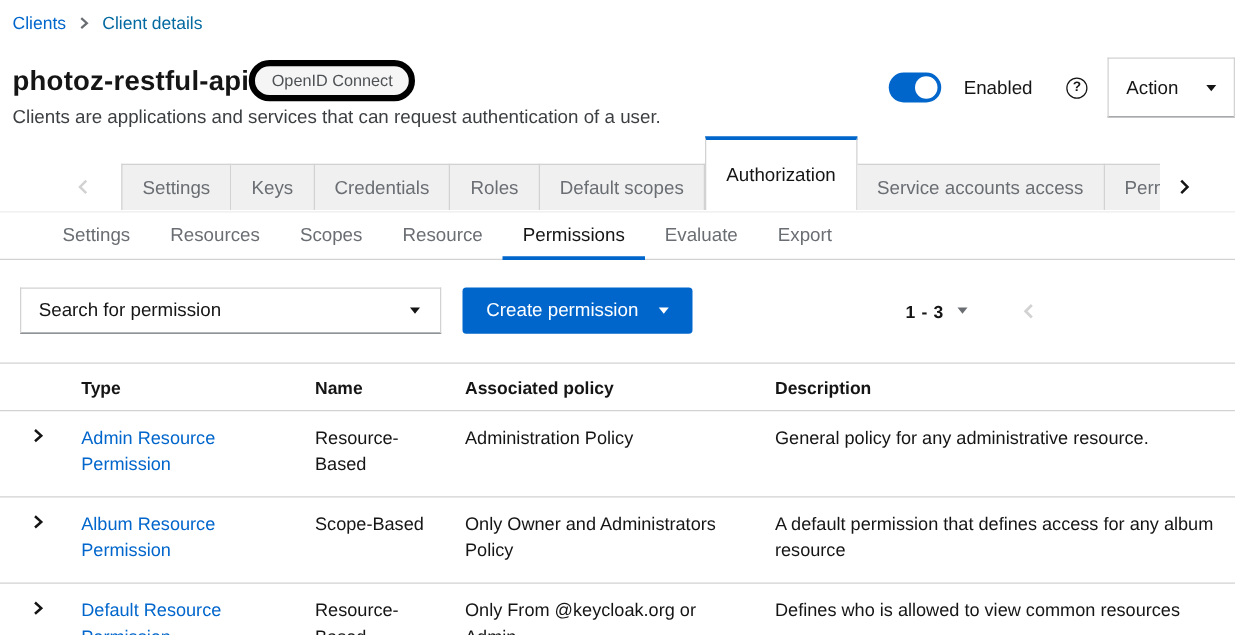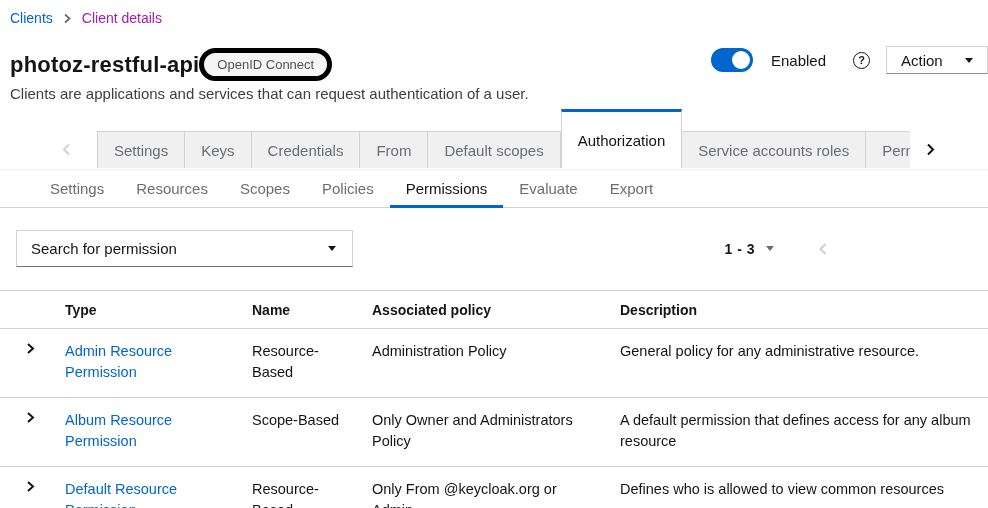--- a/index.html
+++ b/index.html
@@ -14,21 +14,21 @@
     overflow:hidden; background:#fff;
   }
 
   
   .breadcrumb {
     position:absolute; top:10px; left:10px;
     display:flex; align-items:center; gap:10px;
     font-size:14px;
   }
   .breadcrumb a { color:#0066cc; text-decoration:none; cursor:pointer; }
-  .crumb-current { color:#a21caf;text-align:right; }
+  .crumb-current { color:#0369a1;text-align:right; }
   .crumb-sep { color:#6a6e73; display:flex; align-items:center; }
 
   
   .title-row {
     position:absolute; top:48px; left:10px;
     display:flex; align-items:center; gap:0;
   }
   .page-title { font-size:22px; font-weight:700; letter-spacing:.2px; }
   .proto-badge {
     font-size:13px; color:#4f5255; background:#f5f5f5;
@@ -54,21 +54,21 @@
   .enabled-label { font-size:15px; color:#151515; margin-left:18px; }
   .help-icon {
     margin-left:27px;
     width:17px; height:17px; border-radius:50%;
     border:1.6px solid #151515;
     display:flex; align-items:center; justify-content:center;
     font-size:11px; font-weight:700; color:#151515; cursor:pointer;
   }
   .action-dropdown {
     margin-left:16px; margin-right:0;
-    width:102px; height:28px;
+    width:102px; height:48px;
     border:1px solid #d2d2d2; border-bottom-color:#8a8d90;
     background:#fff; display:flex; align-items:center;
     justify-content:space-between; padding:0 14px;
     font-size:15px; cursor:pointer;
   }
   .caret {
     width:0; height:0;
     border-left:4.5px solid transparent; border-right:4.5px solid transparent;
     border-top:5.5px solid currentColor; display:inline-block;
   }
@@ -217,30 +217,30 @@
     <div class="tab first">
         <span>Settings</span>
       </div>
     <div class="tab">
         <span>Keys</span>
       </div>
     <div class="tab">
         <span>Credentials</span>
       </div>
     <div class="tab">
-        <span>From</span>
+        <span>Roles</span>
       </div>
     <div class="tab">
         <span>Default scopes</span>
       </div>
     <div class="tab active">
         <span>Authorization</span>
       </div>
     <div class="tab">
-        <span>Service accounts roles</span>
+        <span>Service accounts access</span>
       </div>
     <div class="tab truncated">
         <span>Permissions</span>
       </div>
     <div class="tab-scroll right">
       <svg class="chev" width="9" height="13" viewBox="0 0 9 13">
           <path d="M2 1.5 L7 6.5 L2 11.5" fill="none" stroke="#151515" stroke-width="2"></path>
         </svg>
     </div>
   </div>
@@ -249,38 +249,42 @@
     <div class="subtab">
         <span>Settings</span>
       </div>
     <div class="subtab">
         <span>Resources</span>
       </div>
     <div class="subtab">
         <span>Scopes</span>
       </div>
     <div class="subtab">
-        <span>Policies</span>
+        <span>Resource</span>
       </div>
     <div class="subtab active">
         <span>Permissions</span>
       </div>
     <div class="subtab">
         <span>Evaluate</span>
       </div>
     <div class="subtab">
         <span>Export</span>
       </div>
   </div>
 
   <div class="toolbar">
     <div class="search-select">
       <span>Search for permission</span>
       <span class="caret" style="color:#151515;"></span>
     </div>
+    <button class="create-btn">
+      <span>Create permission</span>
+      <span class="caret" style="color:#fff;"></span>
+    </button>
     <div class="pagination">
       <div class="page-range">
         <span class="range-text">1 - 3</span>
         <span class="caret"></span>
       </div>
       <div class="page-nav-prev">
         <svg class="chev" width="10" height="14" viewBox="0 0 10 14">
             <path d="M7.5 2 L2.5 7 L7.5 12" fill="none" stroke="#d2d2d2" stroke-width="2.2"></path>
           </svg>
       </div>

